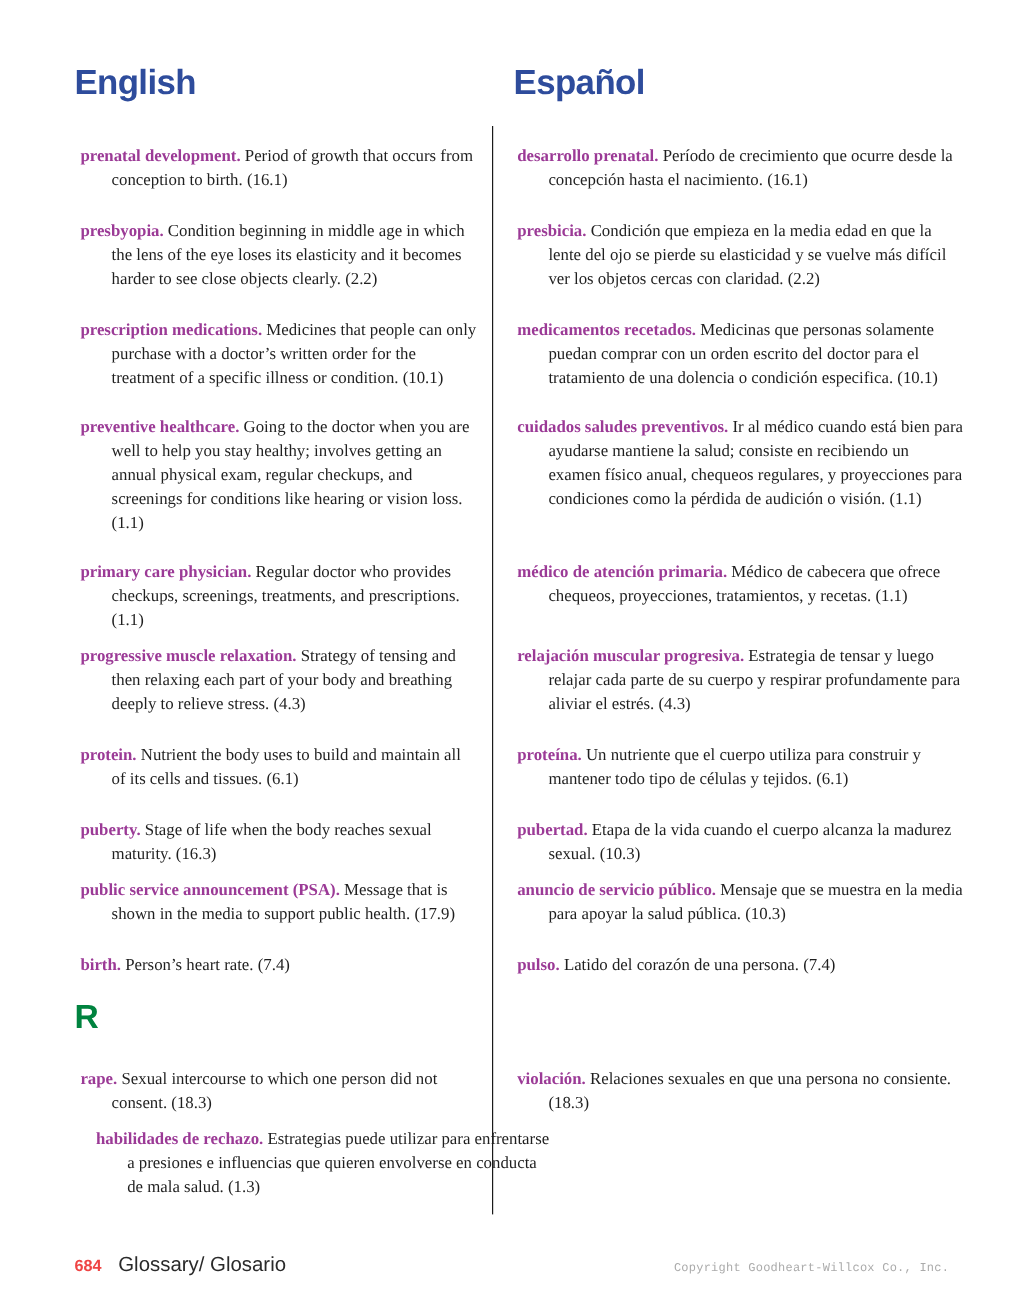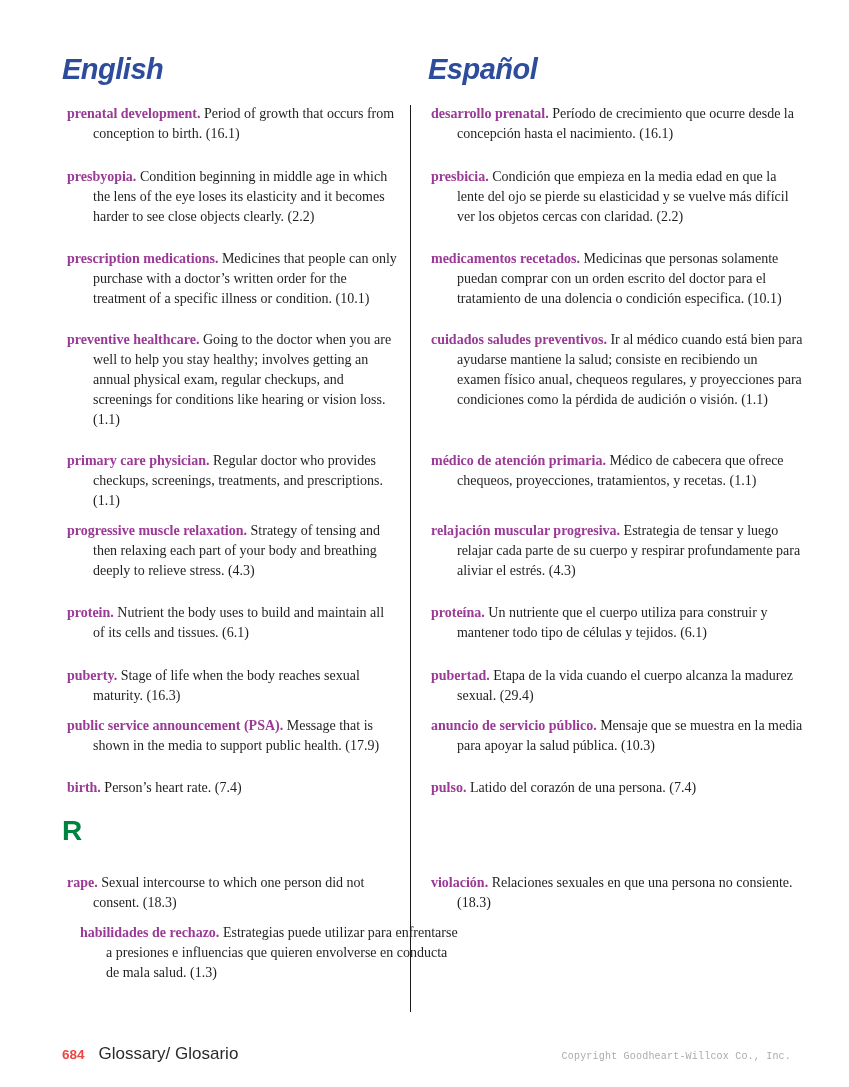--- a/index.html
+++ b/index.html
@@ -10,21 +10,21 @@
     --copyright:#ABABAB;
   }
   html,body{margin:0;padding:0;}
   body{
     width:849px;height:1087px;background:#ffffff;position:relative;
     font-family:"Liberation Serif",serif;color:var(--ink);
     overflow:hidden;
   }
   .page{position:absolute;inset:0;}
   .content{position:absolute;left:62px;top:52px;width:747px;}
-  .head-row{display:flex;margin-bottom:13px;font-style:italic;}
+  .head-row{display:flex;margin-bottom:30px;}
   .heading{
     font-family:"Liberation Sans",sans-serif;font-weight:bold;
     font-size:29px;line-height:34px;letter-spacing:-0.5px;color:var(--blue);
   }
   .col-l{width:348px;}
   .col-r{width:381px;margin-left:18px;}
   .row{display:flex;align-items:flex-start;}
   .entry{
     margin:5px;font-size:14px;line-height:20px;
     padding-left:26px;text-indent:-26px;box-sizing:border-box;
@@ -94,21 +94,21 @@
       <p class="entry es"><b class="term">relajación muscular progresiva.</b> <span>Estrategia de tensar y luego relajar cada parte de su cuerpo y respirar profundamente para aliviar el estrés. (4.3)</span></p>
     </div>
 
     <div class="row" style="min-height:63px">
       <p class="entry en"><b class="term">protein.</b> <span>Nutrient the body uses to build and maintain all of its cells and tissues. (6.1)</span></p>
       <p class="entry es"><b class="term">proteína.</b> <span>Un nutriente que el cuerpo utiliza para construir y mantener todo tipo de células y tejidos. (6.1)</span></p>
     </div>
 
     <div class="row" style="min-height:43px">
       <p class="entry en"><b class="term">puberty.</b> <span>Stage of life when the body reaches sexual maturity. (16.3)</span></p>
-      <p class="entry es"><b class="term">pubertad.</b> <span>Etapa de la vida cuando el cuerpo alcanza la madurez sexual. (29.4)</span></p>
+      <p class="entry es"><b class="term">pubertad.</b> <span>Etapa de la vida cuando el cuerpo alcanza la madurez sexual. (10.3)</span></p>
     </div>
 
     <div class="row" style="min-height:62px">
       <p class="entry en"><b class="term">public service announcement (PSA).</b> <span>Message that is shown in the media to support public health. (17.9)</span></p>
       <p class="entry es"><b class="term">anuncio de servicio público.</b> <span>Mensaje que se muestra en la media para apoyar la salud pública. (10.3)</span></p>
     </div>
 
     <div class="row" style="min-height:20px">
       <p class="entry en"><b class="term">birth.</b> <span>Person’s heart rate. (7.4)</span></p>
       <p class="entry es"><b class="term">pulso.</b> <span>Latido del corazón de una persona. (7.4)</span></p>

